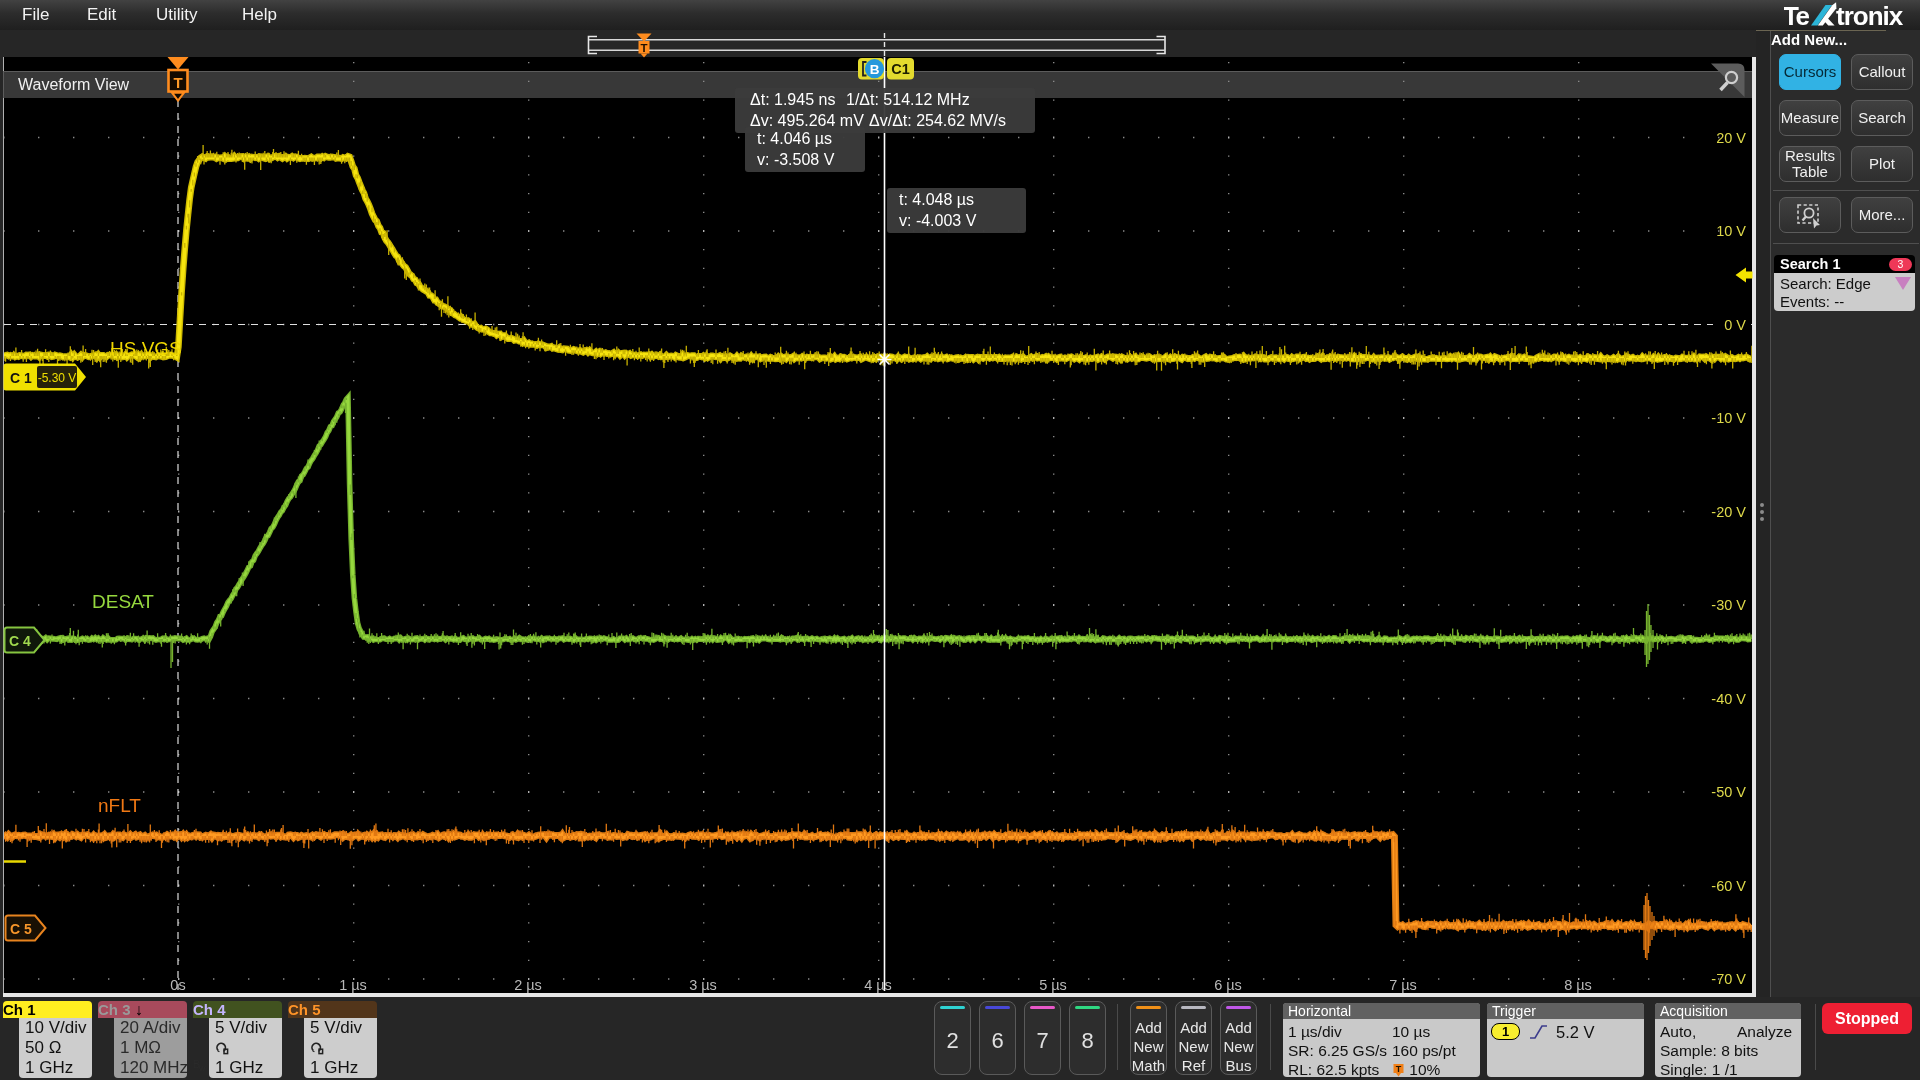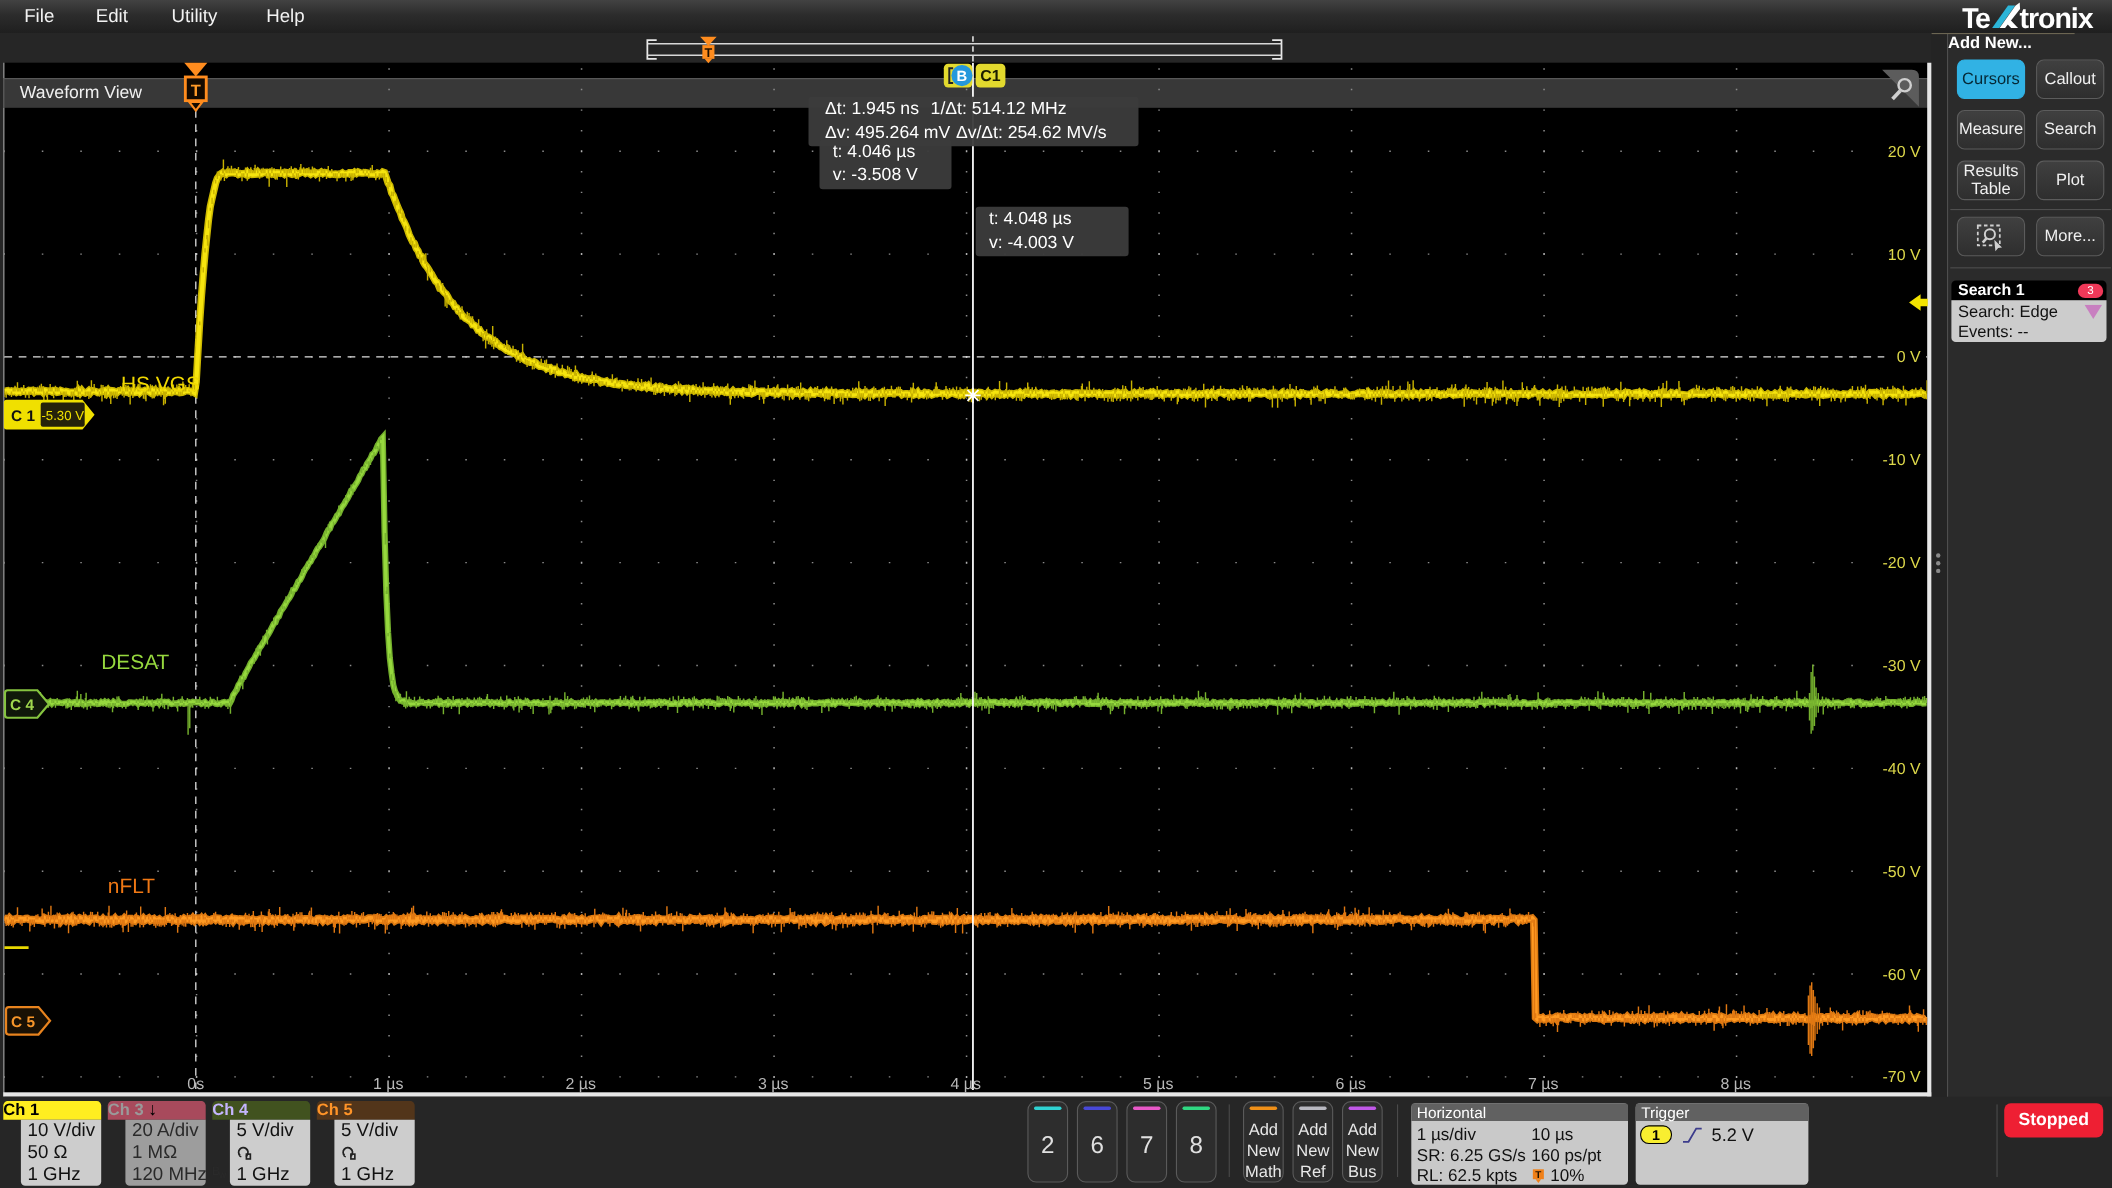--- a/index.html
+++ b/index.html
@@ -265,15 +265,22 @@
         </svg> 10%</div>
   </div>
   <div class="ipanel" style="left:1487px;width:157px;height:74px">
     <div class="hd">Trigger</div>
     <div style="position:absolute;left:4px;top:20px;width:29px;height:17px;background:#f8ee30;border:1.5px solid #000;border-radius:8px;color:#000;font-size:13px;font-weight:bold;text-align:center;line-height:15px">1</div>
     <svg style="position:absolute;left:42px;top:21px" width="20" height="16" viewBox="0 0 20 16">
         <path d="M1 14 H6 L13 2 H18" stroke="#3c3c8c" stroke-width="1.6" fill="none"></path>
       </svg>
     <div class="row" style="left:69px;top:20px;font-size:16.5px">5.2 V</div>
   </div>
+  <div class="ipanel" style="left:1655px;width:146px;height:74px">
+    <div class="hd">Acquisition</div>
+    <div class="row" style="left:5px;top:20px">Auto,</div>
+    <div class="row" style="left:82px;top:20px">Analyze</div>
+    <div class="row" style="left:5px;top:39px">Sample: 8 bits</div>
+    <div class="row" style="left:5px;top:58px">Single: 1 /1</div>
+  </div>
   <div class="vsep" style="left:1815px"></div>
   <div id="stopped">Stopped</div>
 </div>
 
 </body></html>

